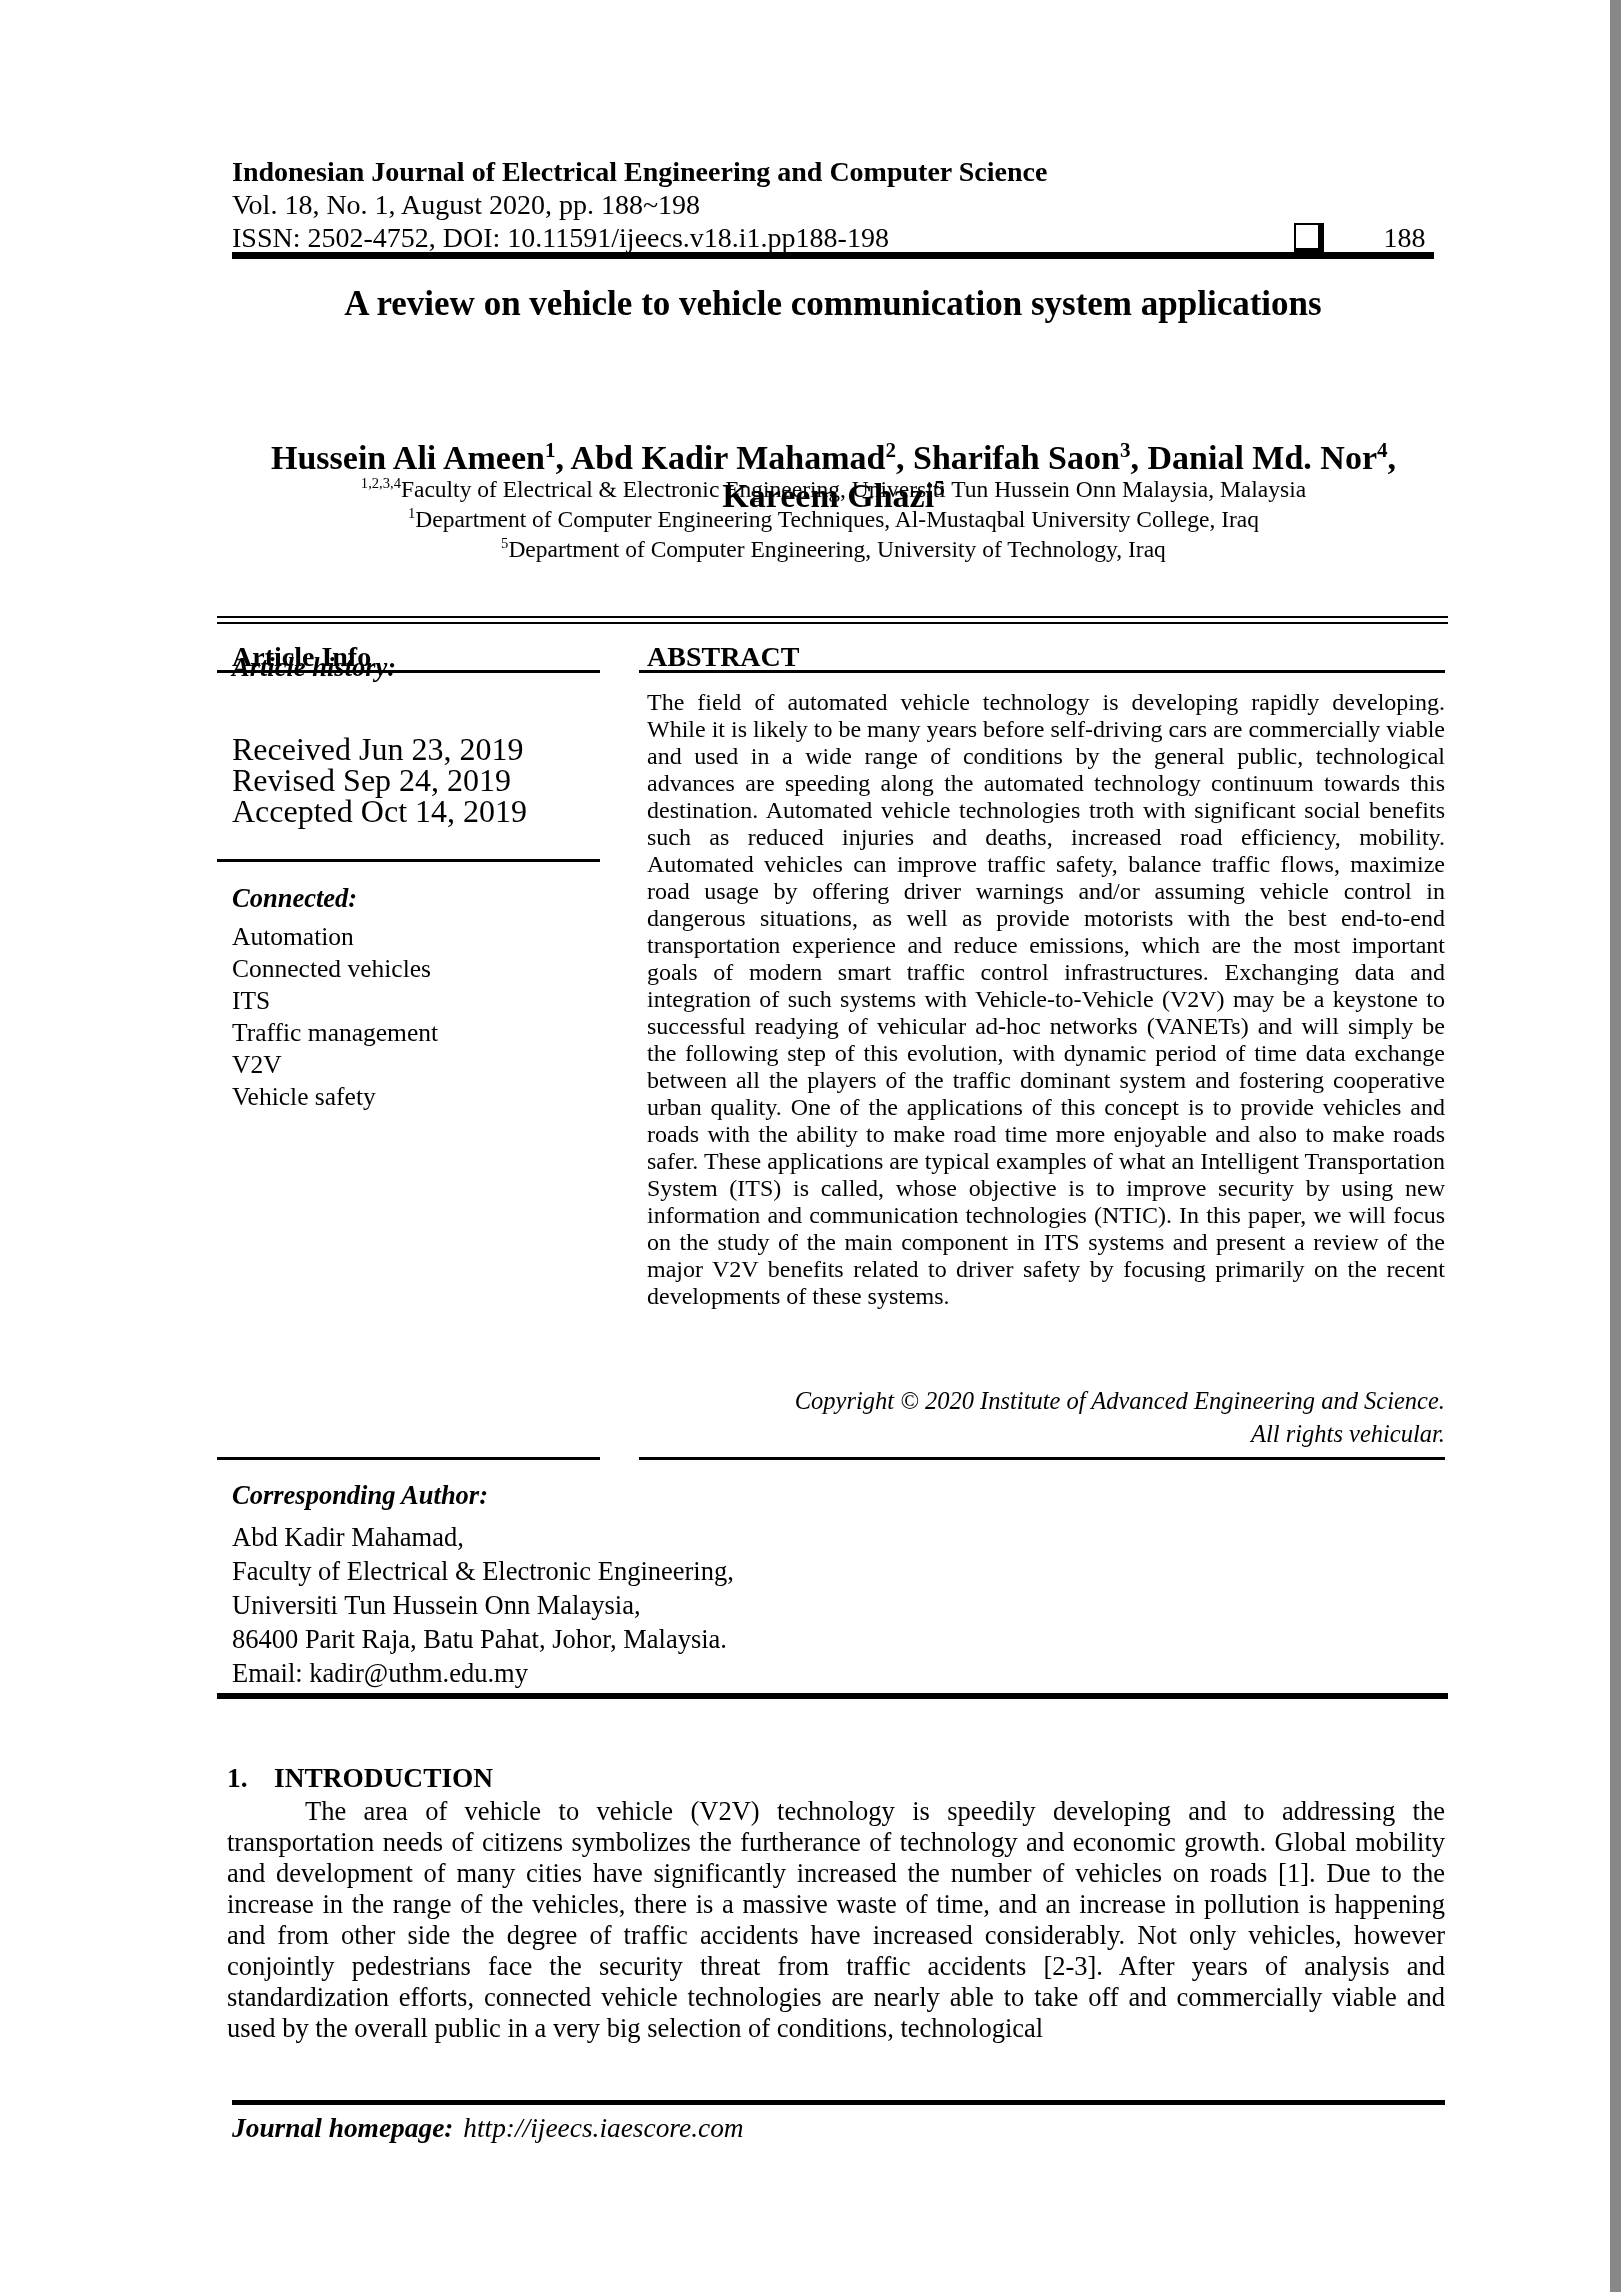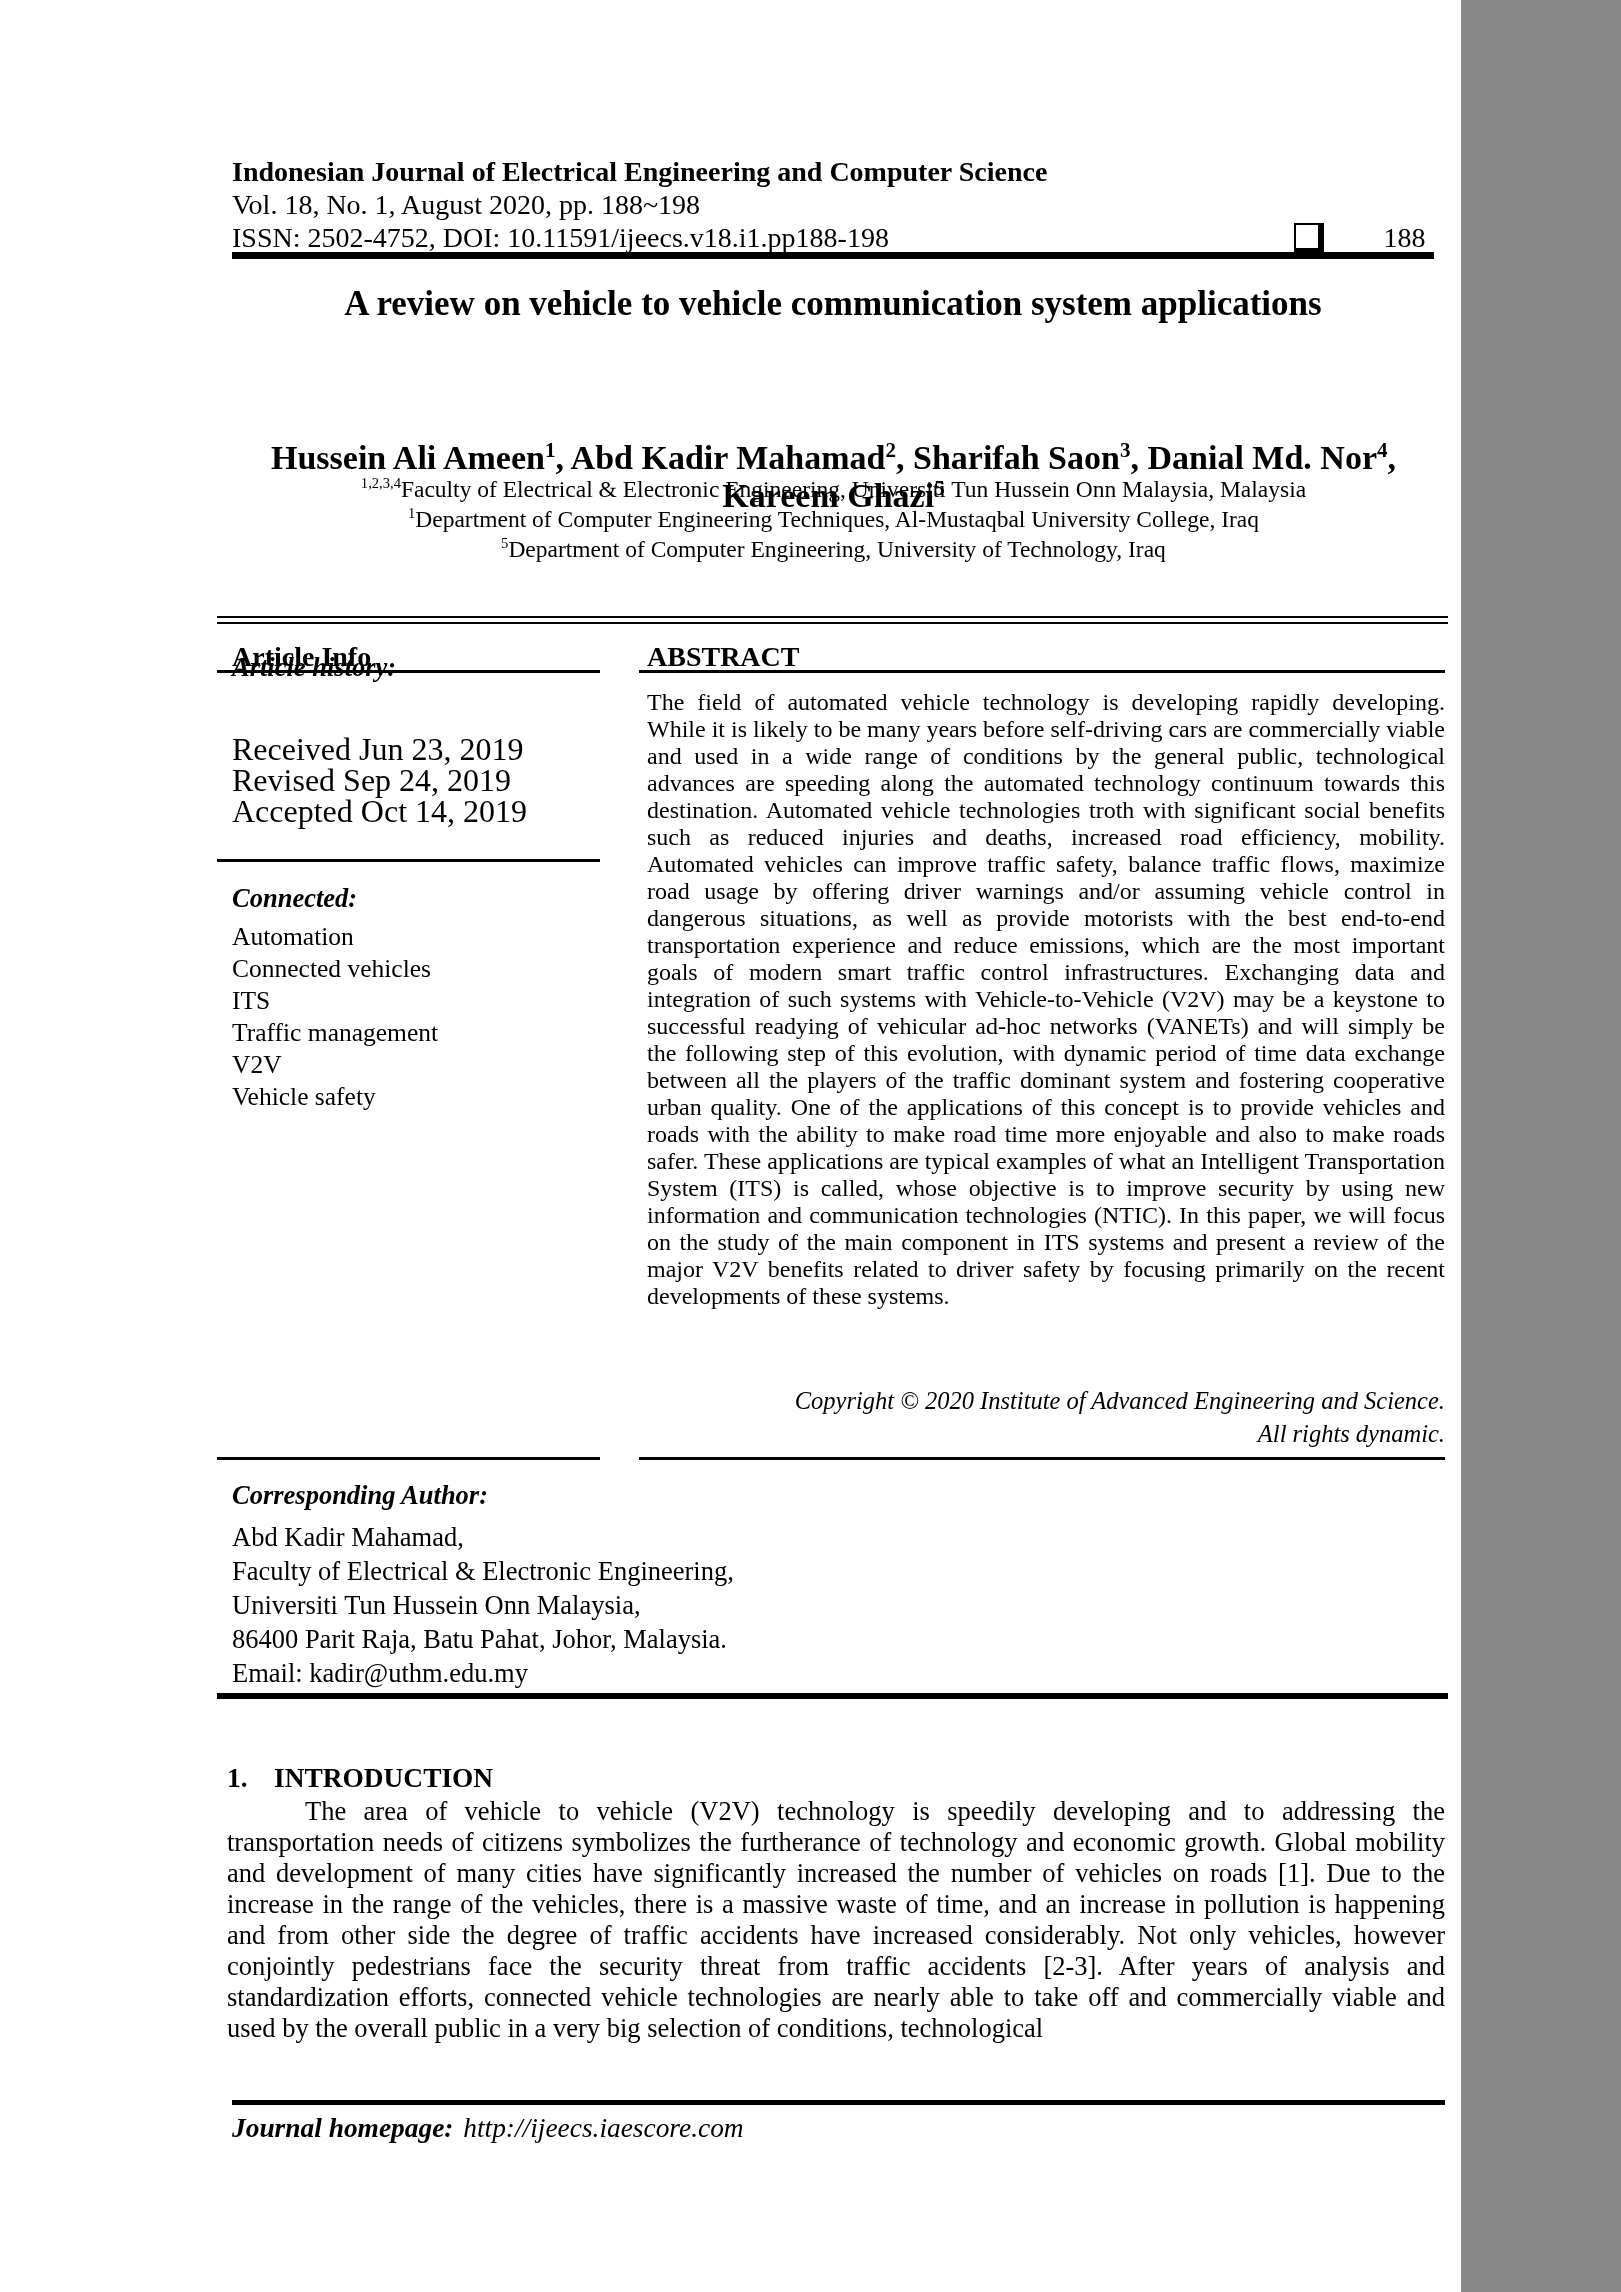--- a/index.html
+++ b/index.html
@@ -1,18 +1,18 @@
 <!DOCTYPE html>
 <html><head>
 <meta charset="utf-8">
 <style>
   html,body{margin:0;padding:0;background:#888;}
   .page{
     position:relative;
-    width:1461px;height:2293px;
+    width:1610px;height:2293px;
     background:#ffffff;
     font-family:"Liberation Serif","DejaVu Serif",serif;
     color:#000;
     overflow:hidden;
   }
   .abs{position:absolute;}
   .rule{background:#000;}
   sup{font-size:0.62em;line-height:0;}
 
   
@@ -117,21 +117,21 @@
     <div>Connected vehicles</div>
     <div>ITS</div>
     <div>Traffic management</div>
     <div>V2V</div>
     <div>Vehicle safety</div>
   </div>
 
   <div class="abs abstract">The field of automated vehicle technology is developing rapidly developing. While it is likely to be many years before self-driving cars are commercially viable and used in a wide range of conditions by the general public, technological advances are speeding along the automated technology continuum towards this destination. Automated vehicle technologies troth with significant social benefits such as reduced injuries and deaths, increased road efficiency, mobility. Automated vehicles can improve traffic safety, balance traffic flows, maximize road usage by offering driver warnings and/or assuming vehicle control in dangerous situations, as well as provide motorists with the best end-to-end transportation experience and reduce emissions, which are the most important goals of modern smart traffic control infrastructures. Exchanging data and integration of such systems with Vehicle-to-Vehicle (V2V) may be a keystone to successful readying of vehicular ad-hoc networks (VANETs) and will simply be the following step of this evolution, with dynamic period of time data exchange between all the players of the traffic dominant system and fostering cooperative urban quality. One of the applications of this concept is to provide vehicles and roads with the ability to make road time more enjoyable and also to make roads safer. These applications are typical examples of what an Intelligent Transportation System (ITS) is called, whose objective is to improve security by using new information and communication technologies (NTIC). In this paper, we will focus on the study of the main component in ITS systems and present a review of the major V2V benefits related to driver safety by focusing primarily on the recent developments of these systems.</div>
   <div class="abs copyright">
     <div>Copyright © 2020 Institute of Advanced Engineering and Science.</div>
-    <div>All rights dynamic.</div>
+    <div>All rights vehicular.</div>
   </div>
 
   <div class="abs rule info-bottom"></div>
   <div class="abs rule abs-bottom"></div>
 
   <div class="abs sub-head corr-head">Corresponding Author:</div>
   <div class="abs corr-block">
     <div>Abd Kadir Mahamad,</div>
     <div>Faculty of Electrical &amp; Electronic Engineering,</div>
     <div>Universiti Tun Hussein Onn Malaysia,</div>

